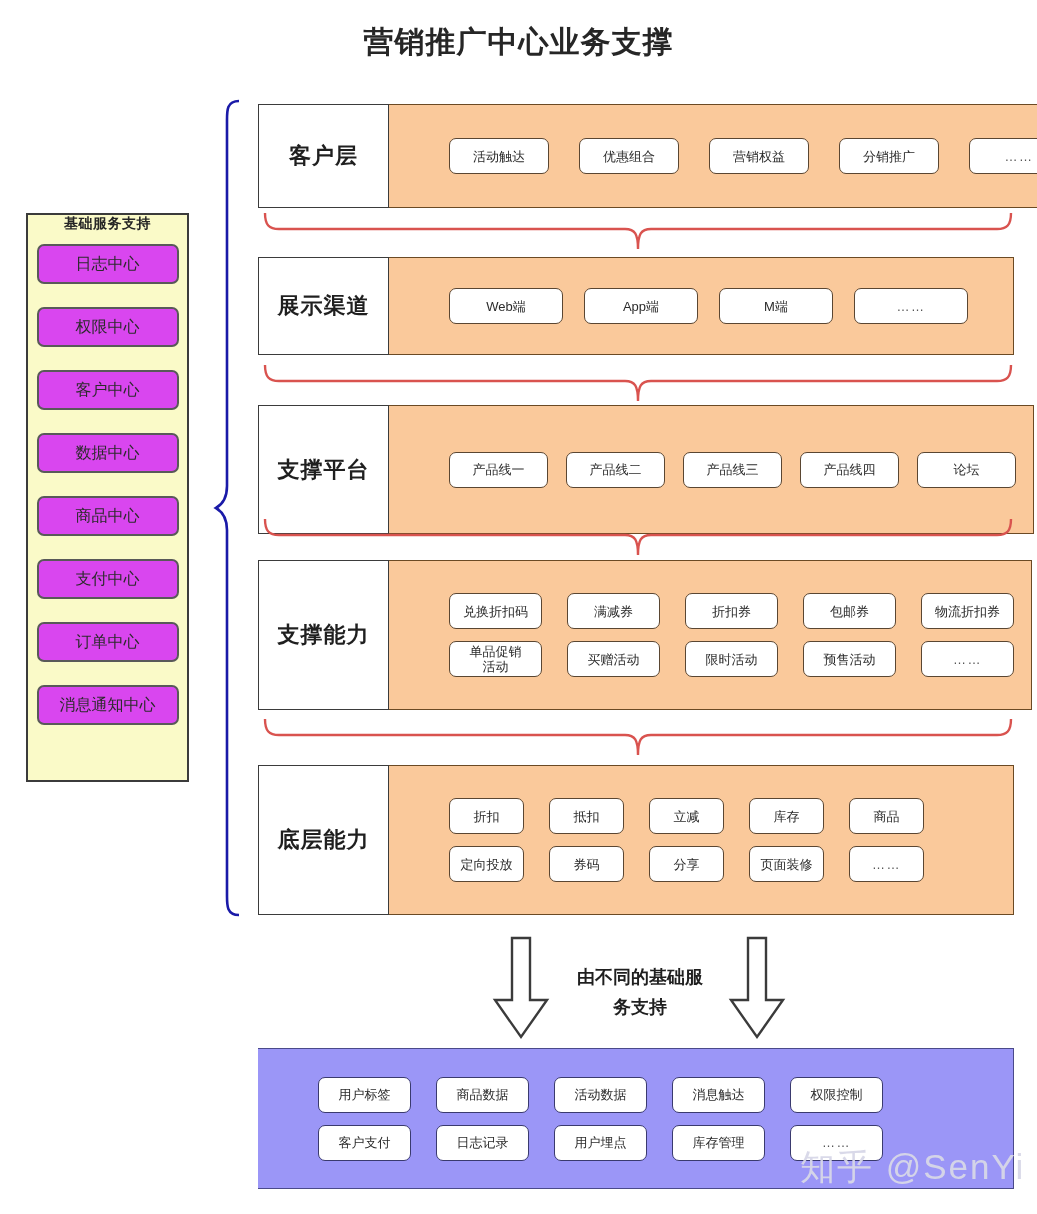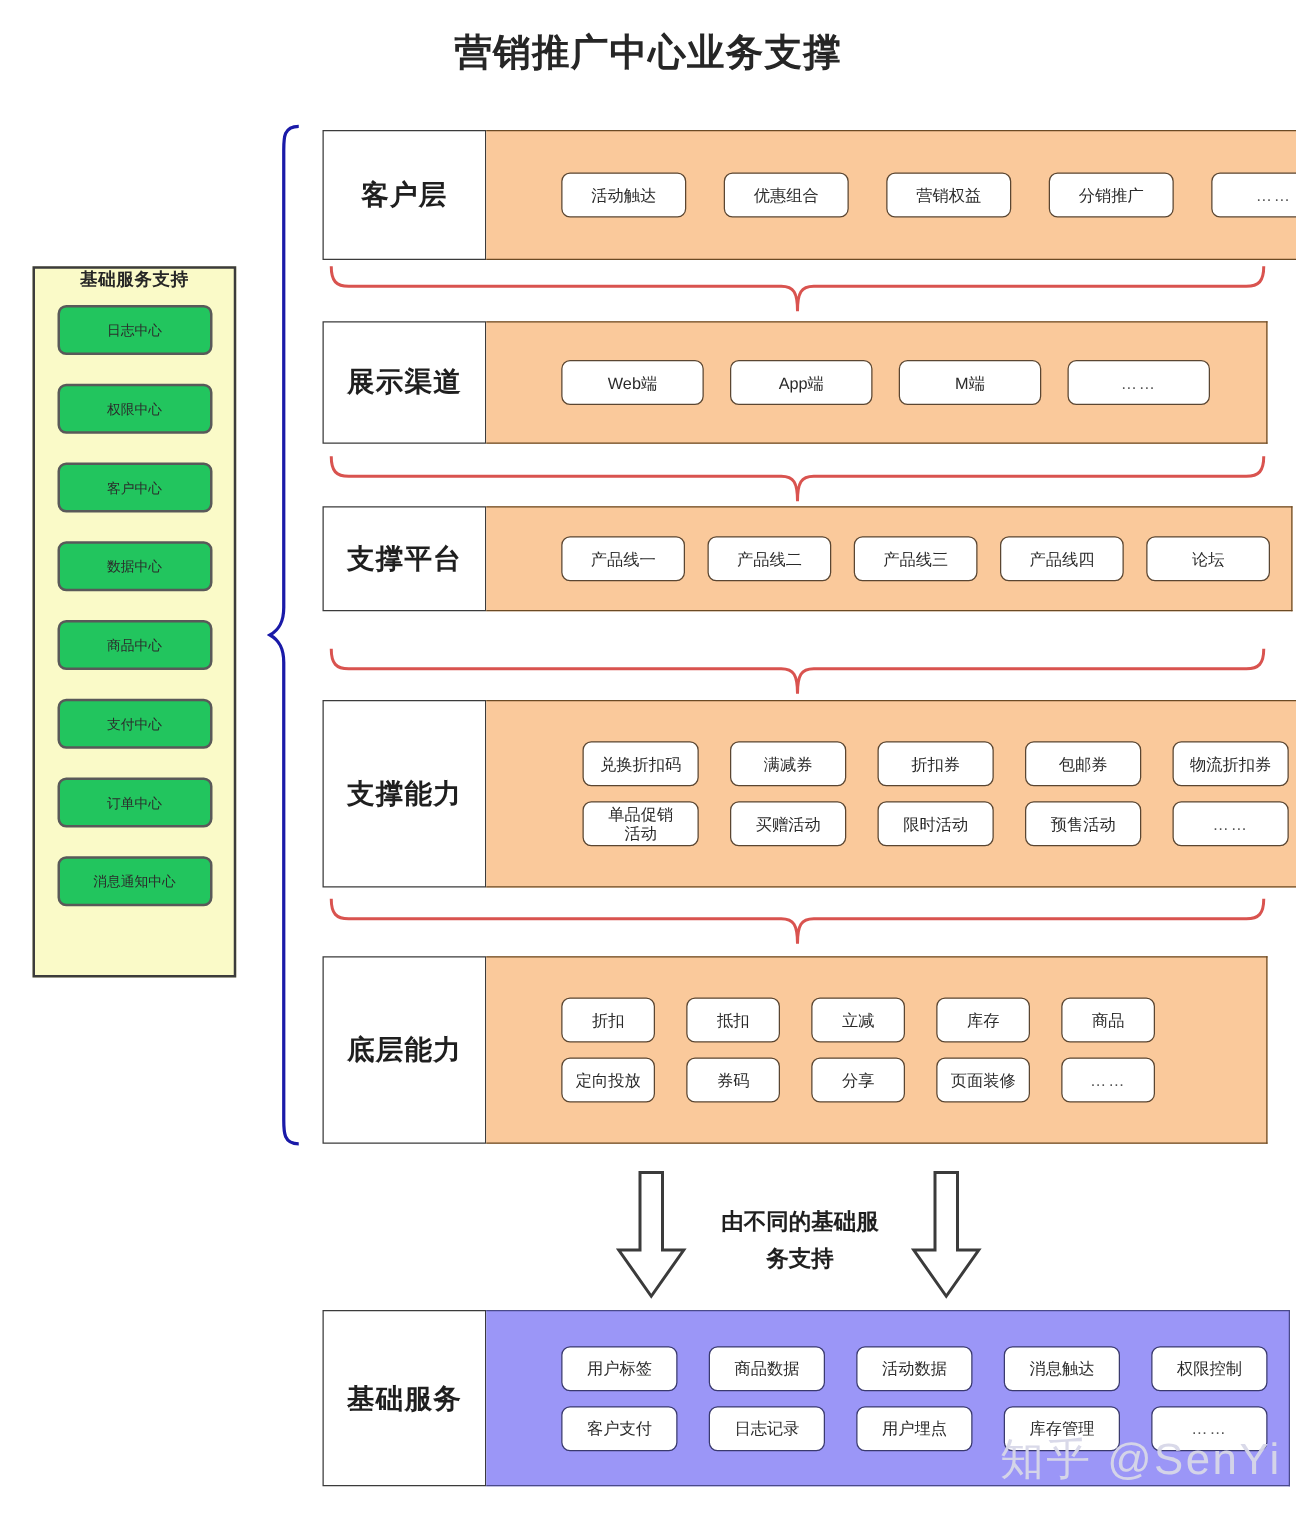--- a/index.html
+++ b/index.html
@@ -42,30 +42,30 @@
   }
   #sidebar-title {
     text-align: center;
     font-size: 14px;
     font-weight: bold;
     color: #262626;
     margin-bottom: 11px;
     letter-spacing: .5px;
   }
   .sidebar-item {
-    width: 124px;
+    width: 142px;
     height: 40px;
     margin: 0 auto 23px auto;
-    background: #22c55e;
+    background: #d946ef;
     border: 2px solid #595959;
     border-radius: 7px;
     display: flex;
     align-items: center;
     justify-content: center;
-    font-size: 11px;
+    font-size: 16px;
     color: #2b2b2b;
     box-sizing: border-box;
   }
 
   
   #blue-brace {
     position: absolute;
     left: 213px;
     top: 98px;
     width: 30px;
@@ -127,33 +127,33 @@
     color: #2b2b2b;
     box-sizing: border-box;
     white-space: pre-line;
   }
   .layer-body.purple .chip { border-color: #3a3a6e; }
   .chip.dots { color: #555; letter-spacing: 1.5px; }
 
   
   #row-customer { left: 258px; top: 104px; width: 756px; height: 104px; }
   #row-channel  { left: 258px; top: 257px; width: 756px; height: 98px; }
-  #row-platform { left: 258px; top: 405px; width: 756px; height: 84px; }
+  #row-platform { left: 258px; top: 405px; width: 756px; height: 129px; }
   #row-ability  { left: 258px; top: 560px; width: 756px; height: 150px; }
   #row-base     { left: 258px; top: 765px; width: 756px; height: 150px; }
   #row-service  { left: 258px; top: 1048px; width: 756px; height: 141px; }
 
   #row-channel .chip { width: 114px; height: 36px; }
   #row-channel .chip-row { gap: 21px; }
   #row-platform .chip { width: 99px; }
   #row-platform .chip-row { gap: 18px; }
   #row-customer .chip { width: 100px; }
   #row-customer .chip-row { gap: 30px; }
   #row-ability .chip { width: 93px; }
-  #row-ability .chip-row { gap: 25px; margin-left: 17px; }
+  #row-ability .chip-row { gap: 25px; }
   #row-base .chip { width: 75px; }
   #row-base .chip-row { gap: 25px; }
   #row-service .chip { width: 93px; }
   #row-service .chip-row { gap: 25px; }
 
   
   .red-brace {
     position: absolute;
     left: 263px;
     width: 750px;
@@ -311,21 +311,20 @@
 <svg id="arrow-left" width="58" height="104" viewBox="0 0 58 104">
   <path d="M20 2 L38 2 L38 64 L55 64 L29 101 L3 64 L20 64 Z" fill="#ffffff" stroke="#3b3b3b" stroke-width="2.4" stroke-linejoin="miter"></path>
 </svg>
 <svg id="arrow-right" width="58" height="104" viewBox="0 0 58 104">
   <path d="M20 2 L38 2 L38 64 L55 64 L29 101 L3 64 L20 64 Z" fill="#ffffff" stroke="#3b3b3b" stroke-width="2.4" stroke-linejoin="miter"></path>
 </svg>
 <div id="arrow-caption" style="white-space: pre-line;">由不同的基础服
 务支持</div>
 
 <div class="layer-row" id="row-service">
-  <div class="layer-label">基础服务</div>
   <div class="layer-body purple">
     <div class="chip-row">
       <div class="chip">用户标签</div>
       <div class="chip">商品数据</div>
       <div class="chip">活动数据</div>
       <div class="chip">消息触达</div>
       <div class="chip">权限控制</div>
     </div>
     <div class="chip-row">
       <div class="chip">客户支付</div>

